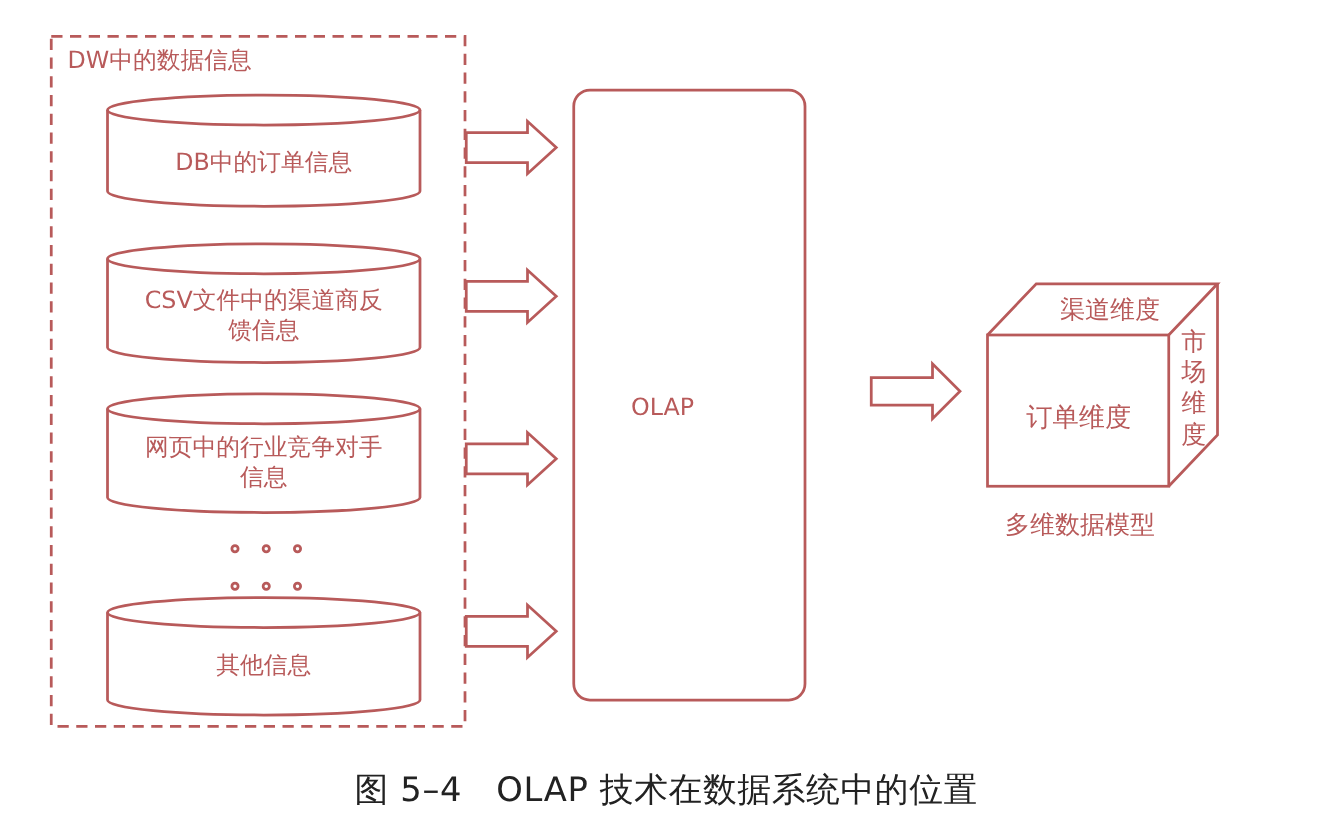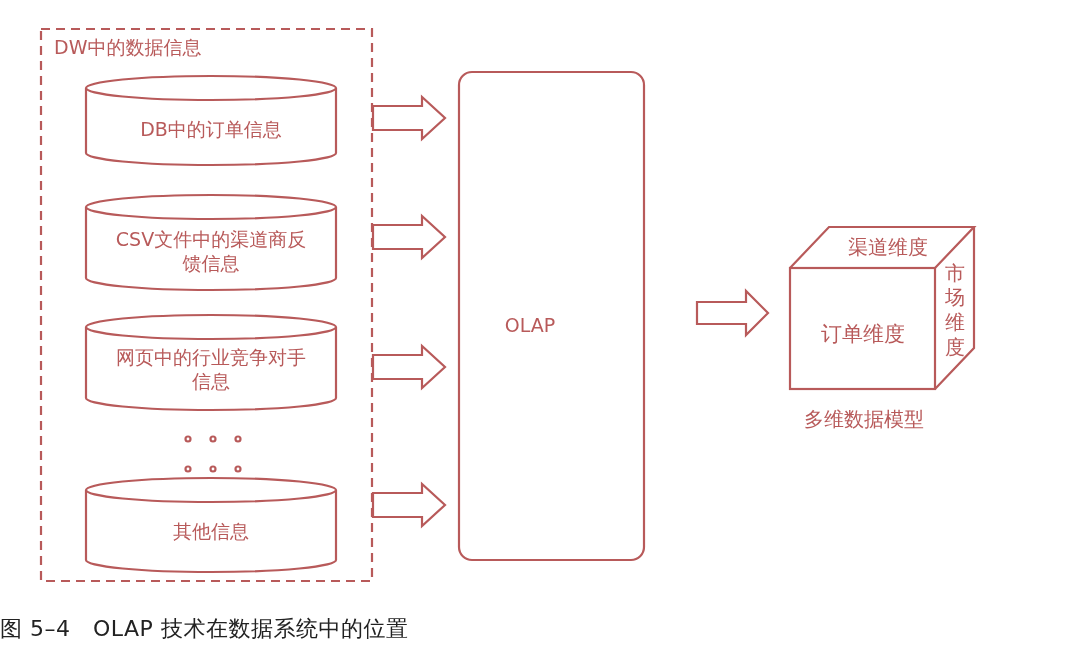--- a/index.html
+++ b/index.html
@@ -1,22 +1,22 @@
 <!DOCTYPE html>
 <html><head>
 <meta charset="utf-8">
 <style>
   html, body { margin: 0; padding: 0; background: #ffffff; }
   body { width: 1066px; height: 664px; position: relative; overflow: hidden;
          font-family: "DejaVu Sans", "Liberation Sans", sans-serif; }
   svg#diagram { position: absolute; left: 0; top: 0; }
   .stroke { fill: none; stroke: #b85a5a; stroke-width: 2.2; }
   .lbl { fill: #b85a5a; font-family: "DejaVu Sans", sans-serif; }
-  .caption { position: absolute; left: 0; width: 1066px; top: 614px; text-align: left;
-             font-size: 22px; color: #222; font-family: "DejaVu Sans", sans-serif; letter-spacing: 0.5px; }
+  .caption { position: absolute; left: 0; width: 1066px; top: 614px; text-align: center;
+             font-size: 27px; color: #222; font-family: "DejaVu Sans", sans-serif; letter-spacing: 0.5px; }
 </style>
 </head>
 <body>
 
 <svg id="diagram" width="1066" height="600">
 
   <rect class="stroke" x="41" y="29" width="331" height="552" stroke-dasharray="9 6"></rect>
   <text class="lbl" x="54" y="54" font-size="19">DW中的数据信息</text>
 
   <g>

